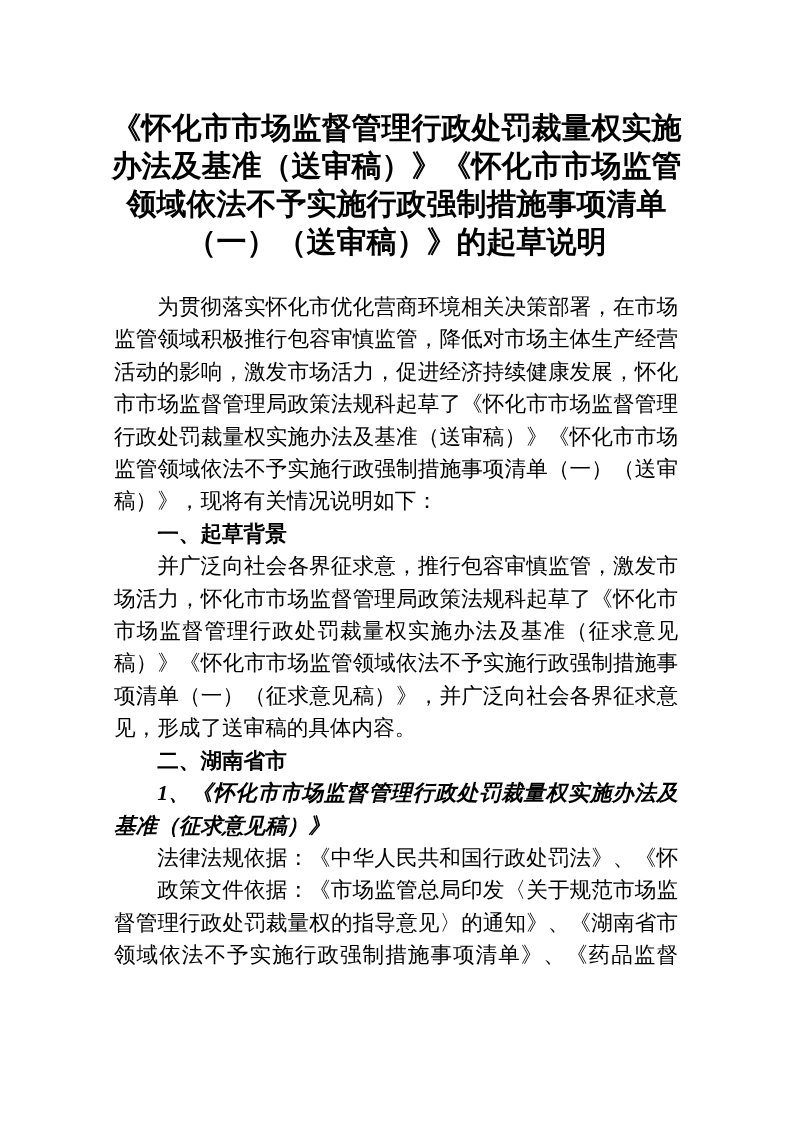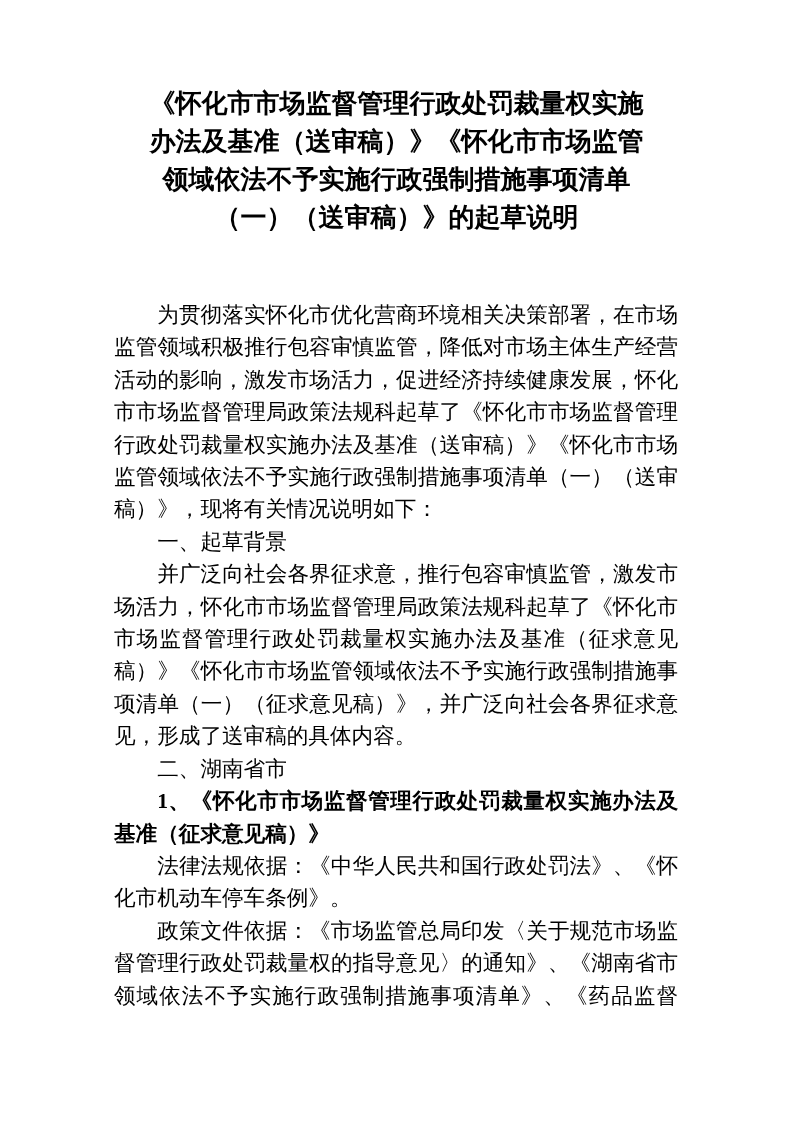--- a/index.html
+++ b/index.html
@@ -11,56 +11,57 @@
     position: relative;
     width: 793px;
     height: 1122px;
     background: #ffffff;
     color: #000000;
     overflow: hidden;
     font-family: "Liberation Serif", "DejaVu Serif", serif;
   }
   .doc-title {
     position: absolute;
-    top: 84px;
+    top: 109px;
     left: 0;
     width: 793px;
     text-align: center;
     font-family: "Liberation Sans", "DejaVu Sans", sans-serif;
     font-weight: 700;
-    font-size: 26px;
+    font-size: 30px;
     line-height: 38px;
     letter-spacing: 0;
   }
   .doc-body {
     position: absolute;
-    top: 299px;
+    top: 291px;
     left: 114px;
     width: 564px;
     font-size: 21.6px;
     line-height: 32.4px;
   }
   .line {
     text-align: justify;
     min-height: 32.4px;
   }
   .fill {
     text-align-last: justify;
   }
   .indent {
     text-indent: 43.2px;
   }
   .heading {
     font-family: "Liberation Sans", "DejaVu Sans", sans-serif;
-    font-weight: 400;
+    font-weight: 700;
     text-indent: 43.2px;
     text-align: left;
   }
   .bold {
     font-weight: 700;
+    font-style: italic;
   }
 </style>
 </head>
 <body>
 
 <div class="page">
 
   <div class="doc-title">
     <div class="title-line">《怀化市市场监督管理行政处罚裁量权实施</div>
     <div class="title-line">办法及基准（送审稿）》《怀化市市场监管</div>
@@ -86,21 +87,20 @@
     <div class="line fill">稿）》《怀化市市场监管领域依法不予实施行政强制措施事</div>
     <div class="line fill">项清单（一）（征求意见稿）》，并广泛向社会各界征求意</div>
     <div class="line">见，形成了送审稿的具体内容。</div>
 
     <div class="line heading">二、湖南省市</div>
 
     <div class="line fill indent bold">1、《怀化市市场监督管理行政处罚裁量权实施办法及</div>
     <div class="line bold">基准（征求意见稿）》</div>
 
     <div class="line fill indent">法律法规依据：《中华人民共和国行政处罚法》、《怀</div>
-    <div class="line">化市机动车停车条例》。</div>
 
     <div class="line fill indent">政策文件依据：《市场监管总局印发〈关于规范市场监</div>
     <div class="line fill">督管理行政处罚裁量权的指导意见〉的通知》、《湖南省市</div>
     <div class="line fill">领域依法不予实施行政强制措施事项清单》、《药品监督</div>
 
   </div>
 
 </div>
 
 </body></html>

